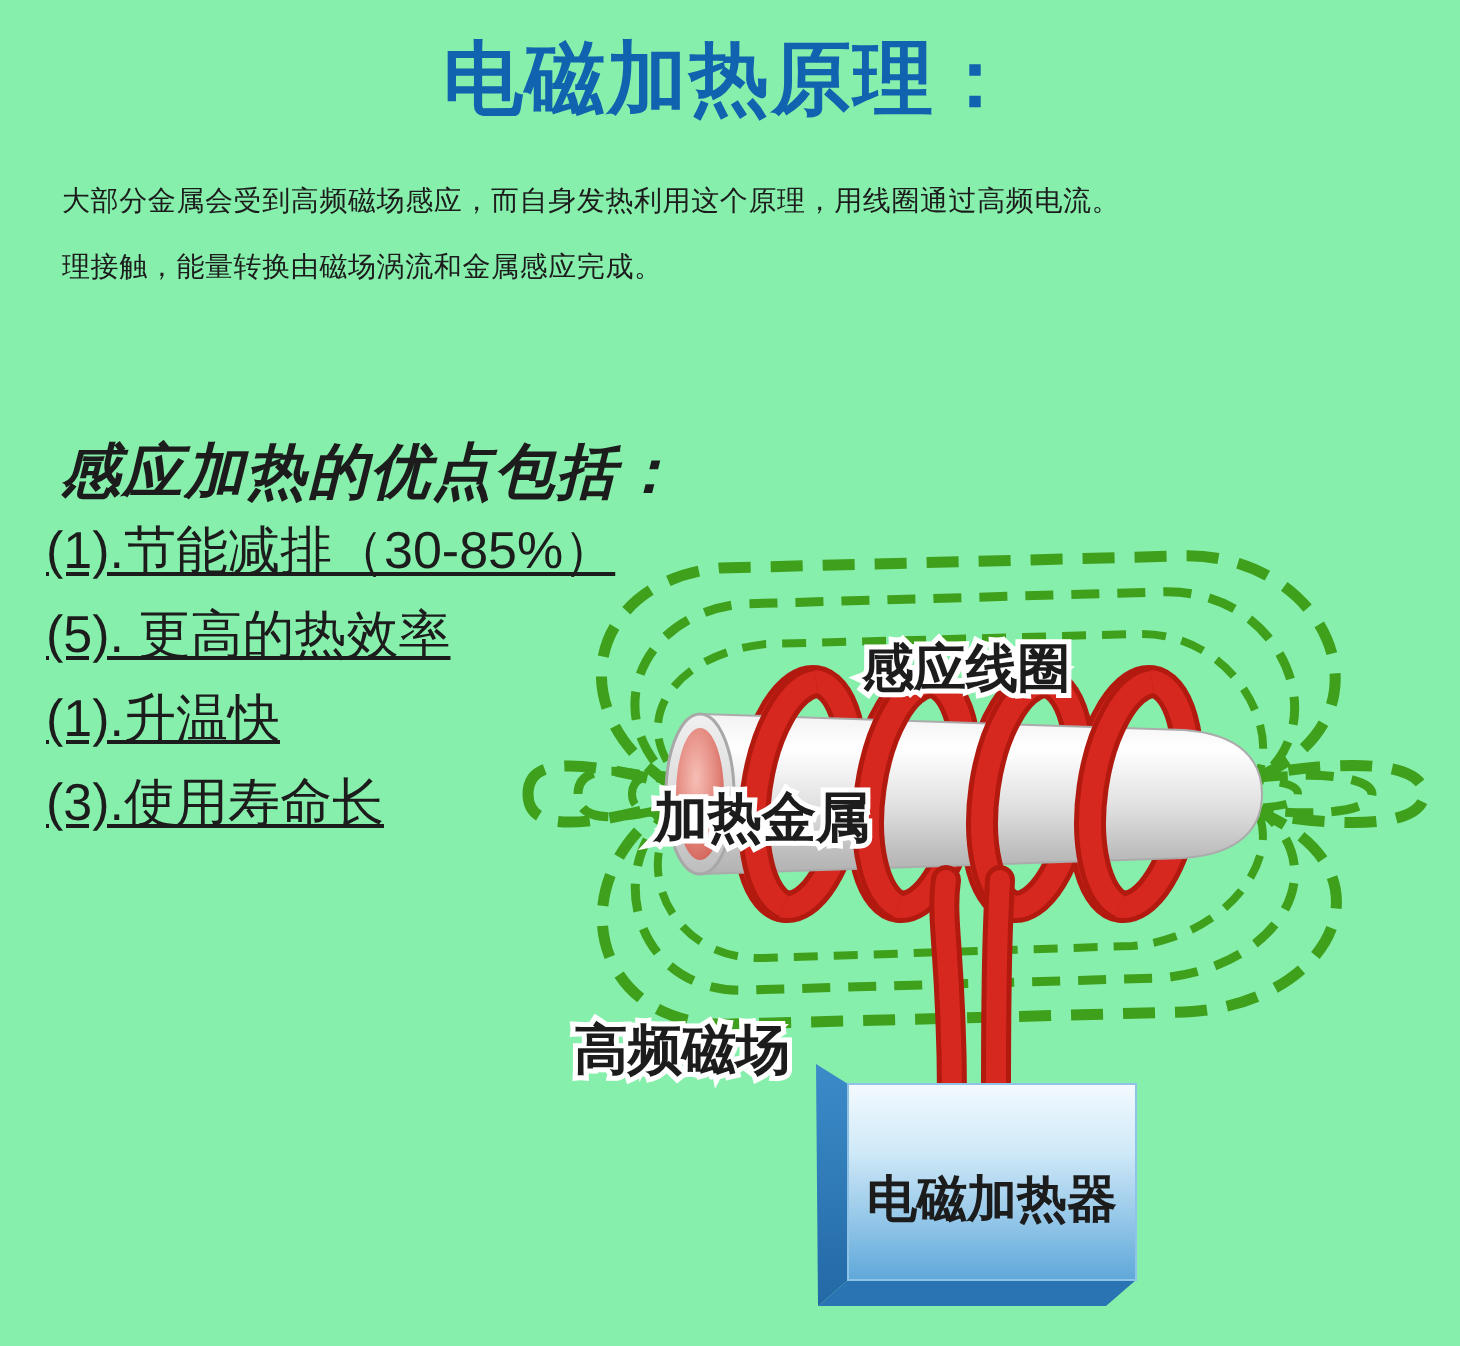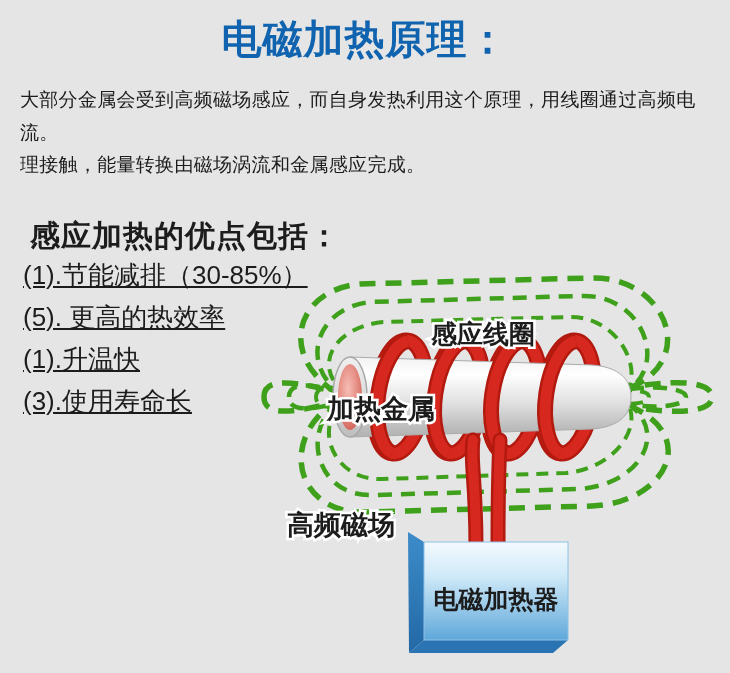--- a/index.html
+++ b/index.html
@@ -1,30 +1,30 @@
 <!DOCTYPE html>
 <html><head>
 <meta charset="utf-8">
 <style>
   html,body{margin:0;padding:0;background:#fff;}
   #page{
-    position:relative;width:730px;height:673px;background:#e5e5e5;overflow:hidden;
+    position:relative;width:730px;height:673px;background:#86efac;overflow:hidden;
     font-family:"Liberation Sans","DejaVu Sans",sans-serif;
   }
   .title{
     position:absolute;top:12px;left:0;width:730px;text-align:center;
     font-size:40px;font-weight:bold;letter-spacing:1px;
   }
   .intro{
-    position:absolute;left:20px;top:84px;width:688px;
-    font-size:19px;line-height:32.5px;color:#1c1c1c;letter-spacing:.3px;
+    position:absolute;left:31px;top:84px;width:688px;
+    font-size:14px;line-height:32.5px;color:#1c1c1c;letter-spacing:.3px;
   }
   .adv-heading{
     position:absolute;left:30px;top:216px;
-    font-size:30px;font-weight:600;color:#1c1c1c;letter-spacing:1px;
+    font-size:30px;font-weight:600;color:#1c1c1c;letter-spacing:1px;font-style:italic;
   }
   .adv-list{
     position:absolute;left:23px;top:254px;
     font-size:26px;font-weight:500;color:#1c1c1c;text-decoration:underline;
   }
   .adv-list .item{height:42px;line-height:42px;white-space:nowrap;}
   .diagram{position:absolute;left:250px;top:270px;width:470px;height:403px;}
   svg text{
     font-family:"Liberation Sans","DejaVu Sans",sans-serif;
     fill:#1c1c1c;stroke:#ffffff;stroke-width:5px;paint-order:stroke;

